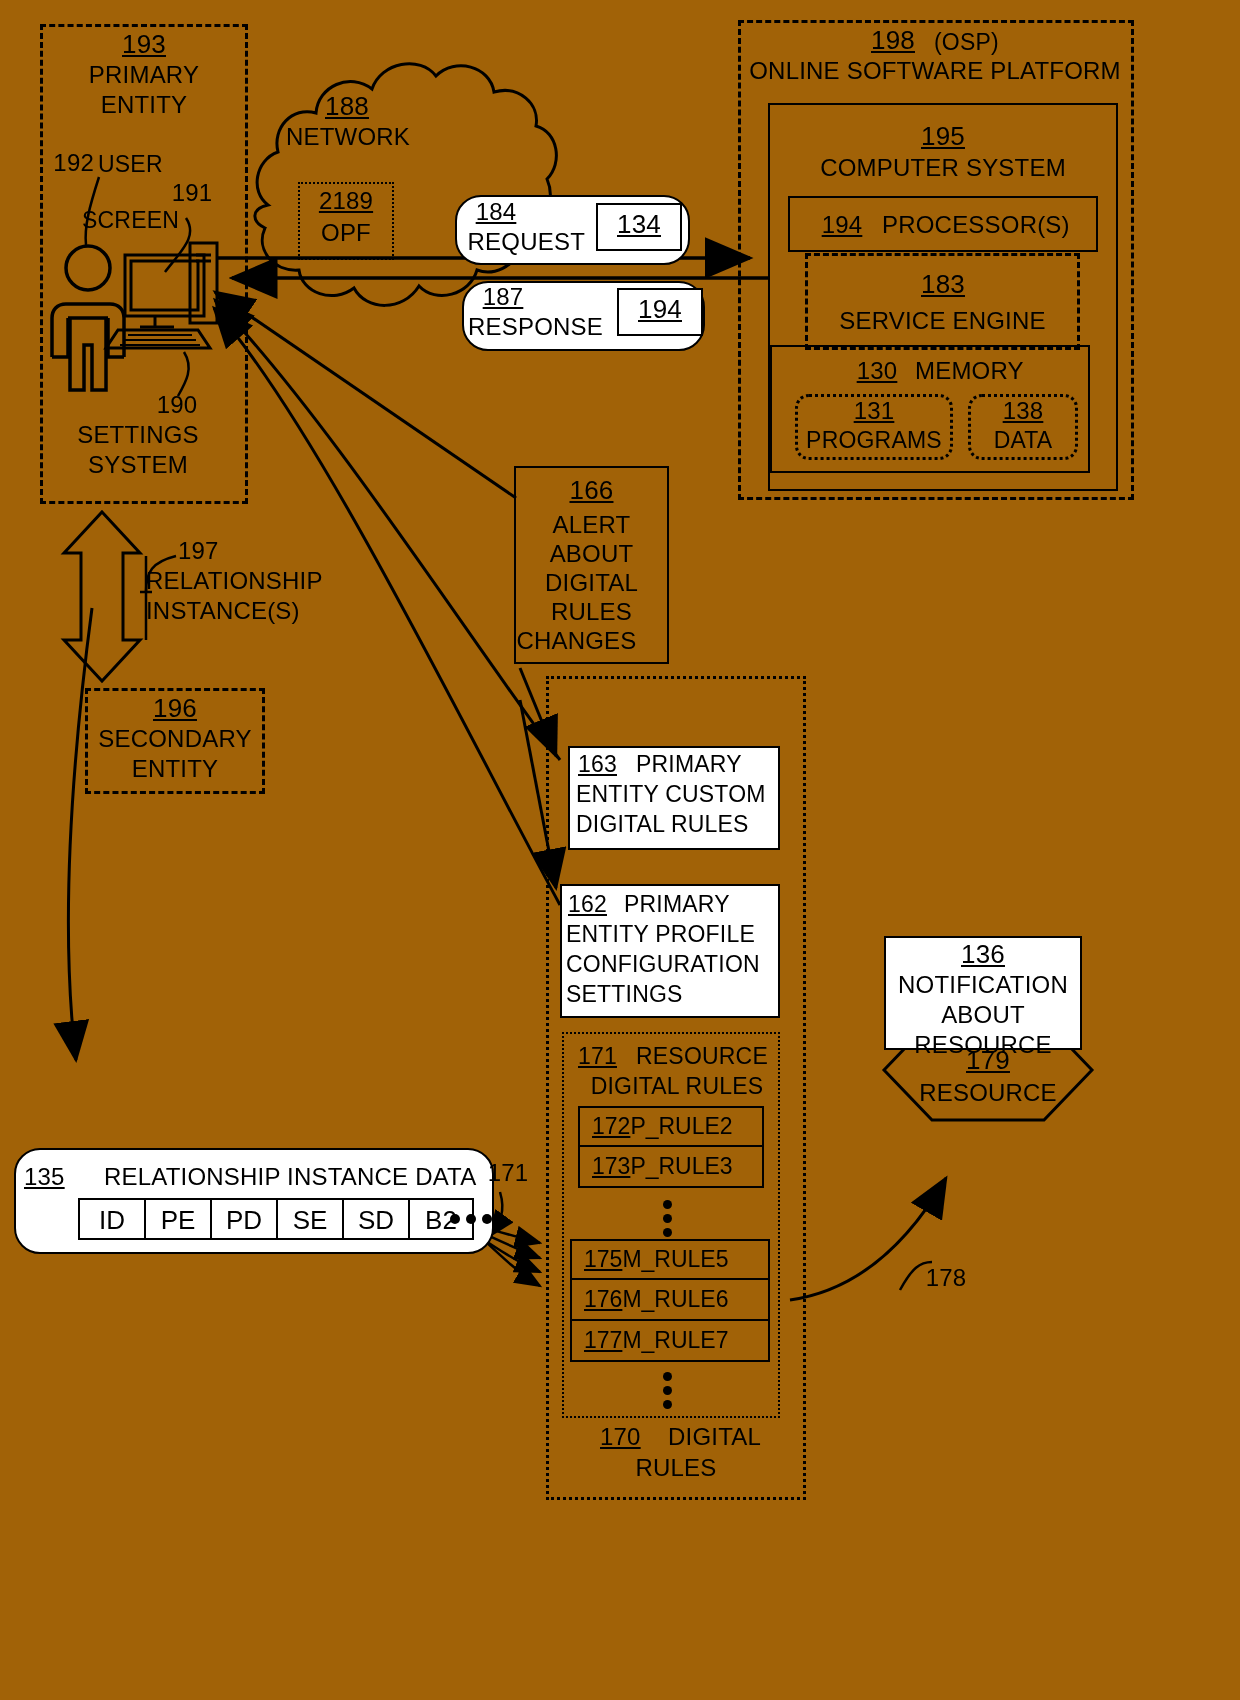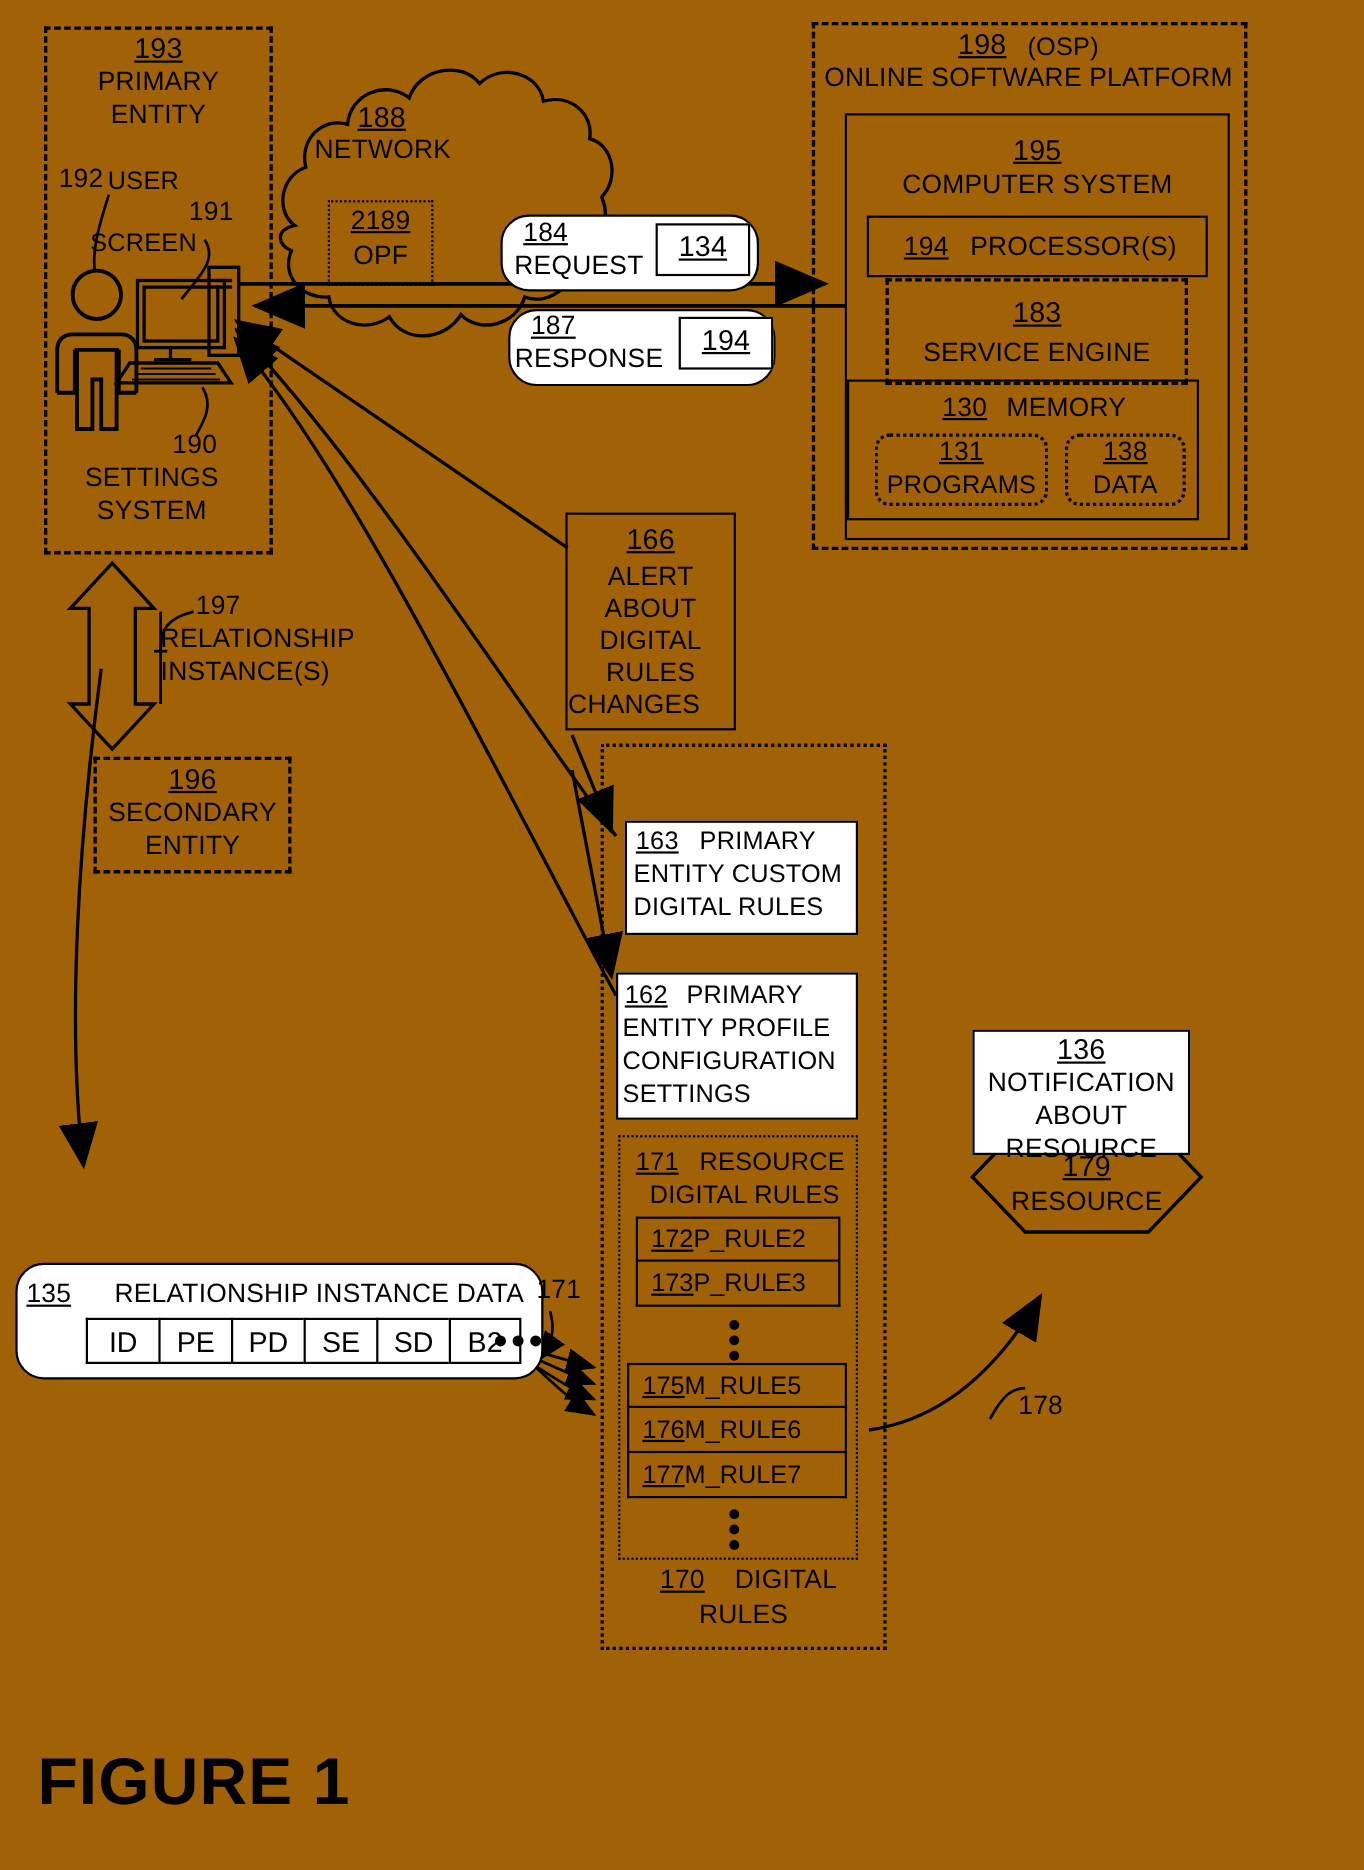--- a/index.html
+++ b/index.html
@@ -381,15 +381,14 @@
   <div class="lbl t26 ref" style="left:884px; top:940px; width:198px;">136</div>
   <div class="lbl t24" style="left:884px; top:972px; width:198px;">NOTIFICATION</div>
   <div class="lbl t24" style="left:884px; top:1002px; width:198px;">ABOUT</div>
   <div class="lbl t24" style="left:884px; top:1032px; width:198px;">RESOURCE</div>
 
   <div class="lbl t26 ref" style="left:884px; top:1046px; width:208px;">179</div>
   <div class="lbl t24" style="left:884px; top:1080px; width:208px;">RESOURCE</div>
 
   <div class="lbl t24" style="left:916px; top:1265px; width:60px;">178</div>
 
-  <div class="figcaption" style="left:34px; top:1585px;">FIGURE 1</div>
 
 </div>
 
 </body></html>

